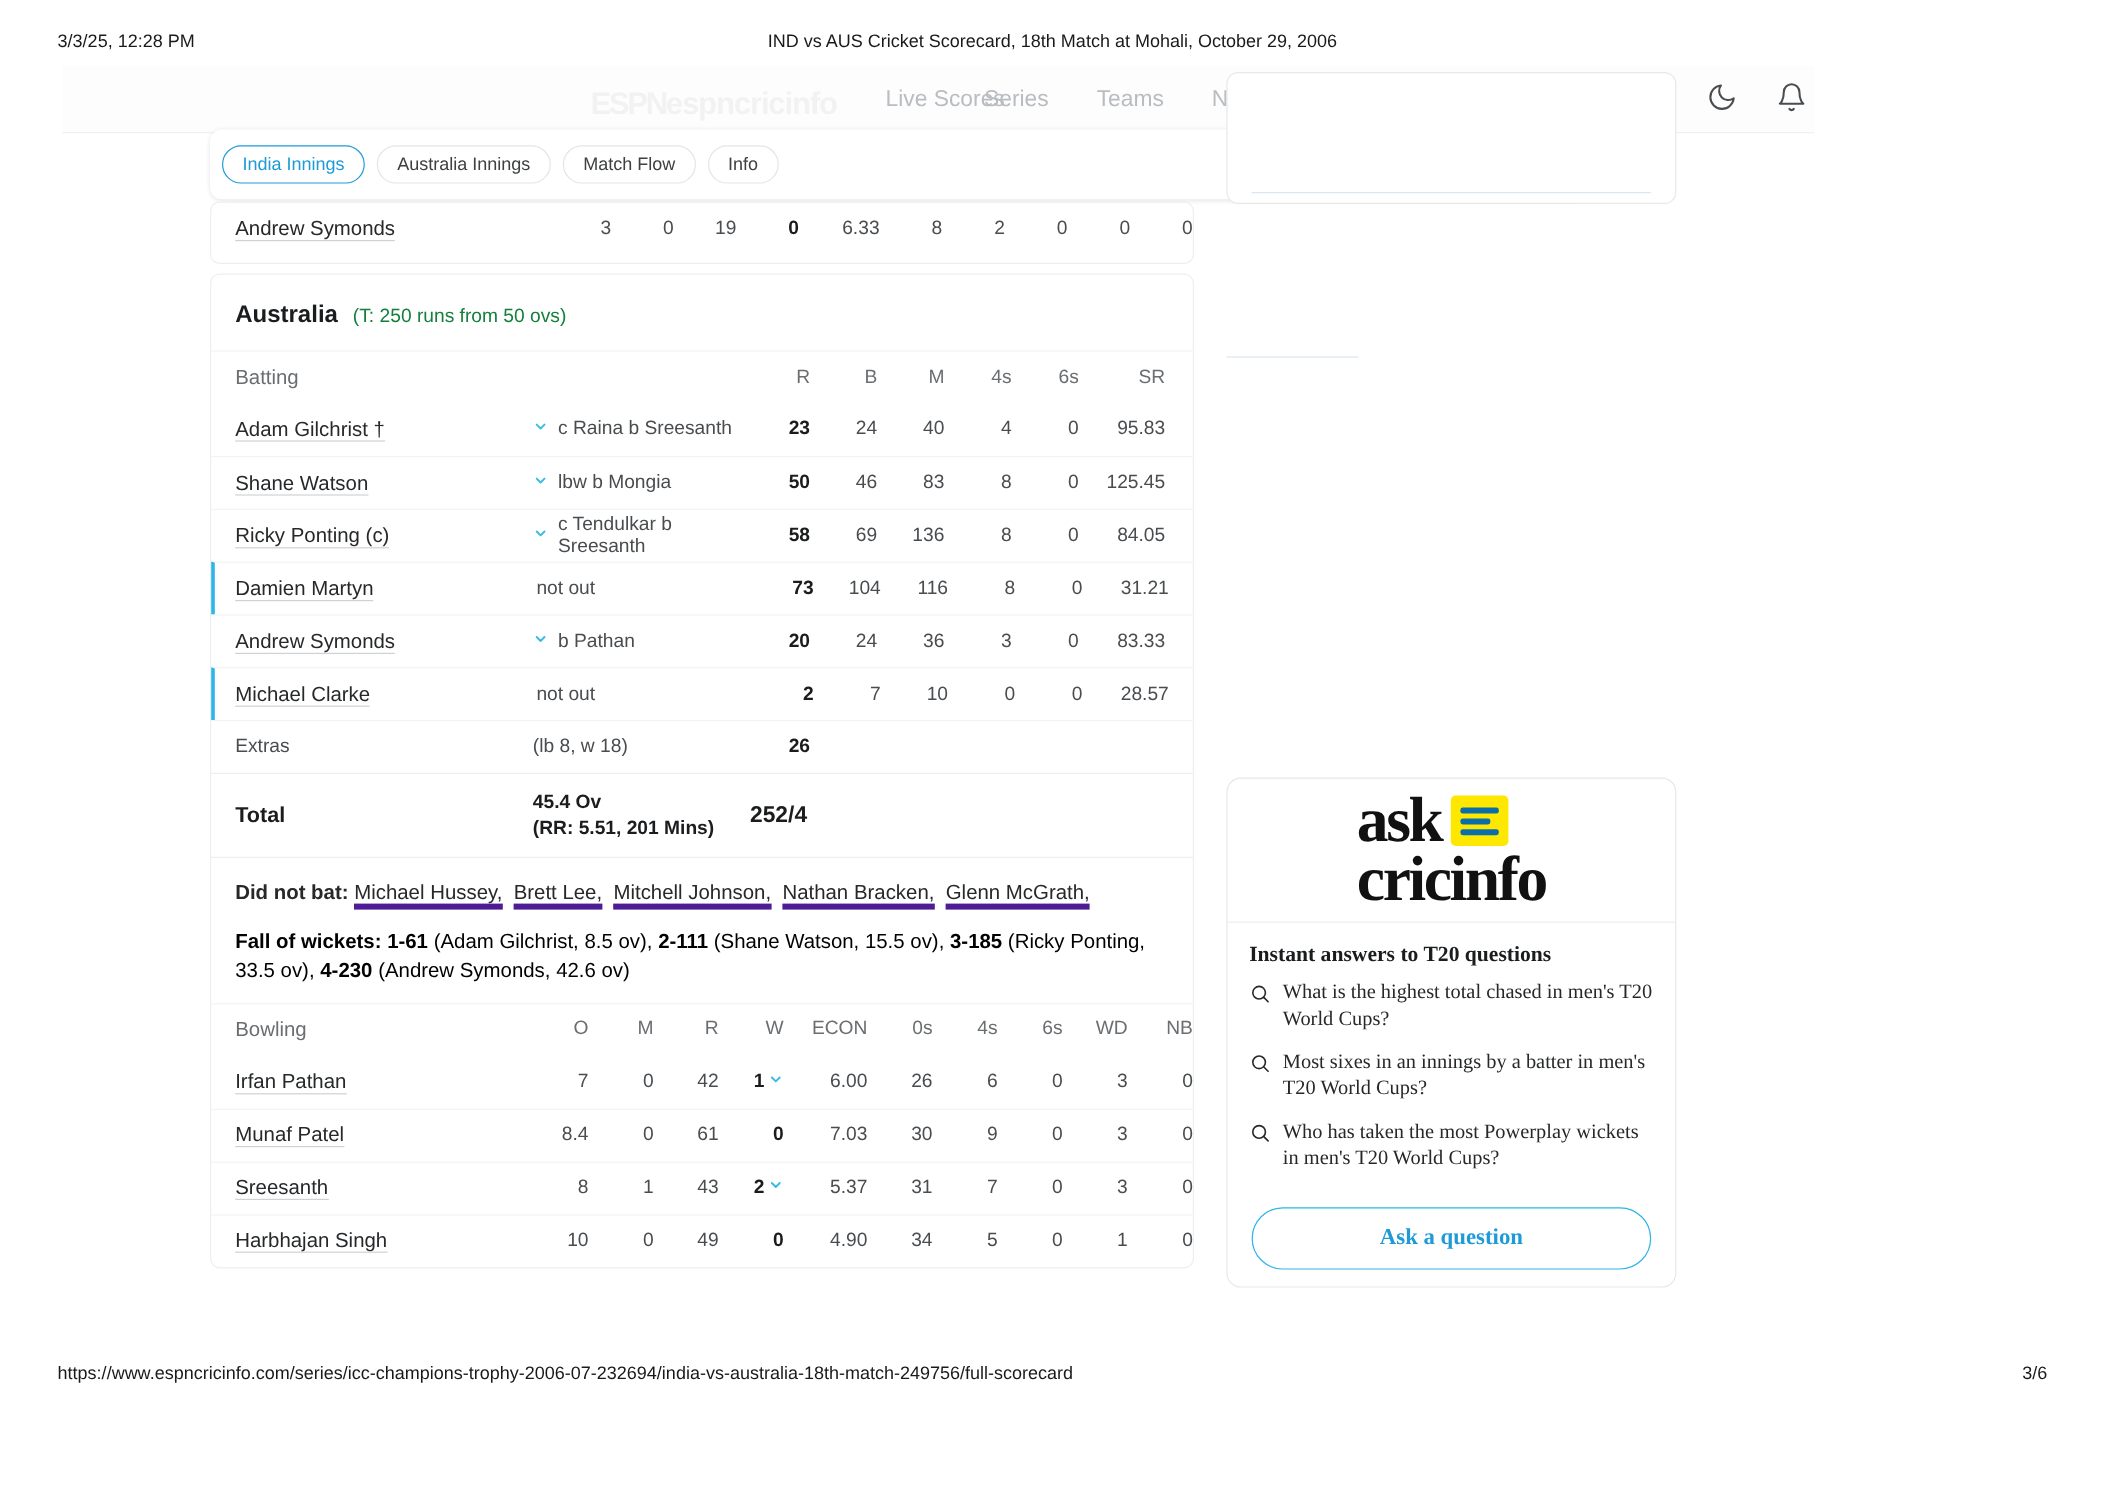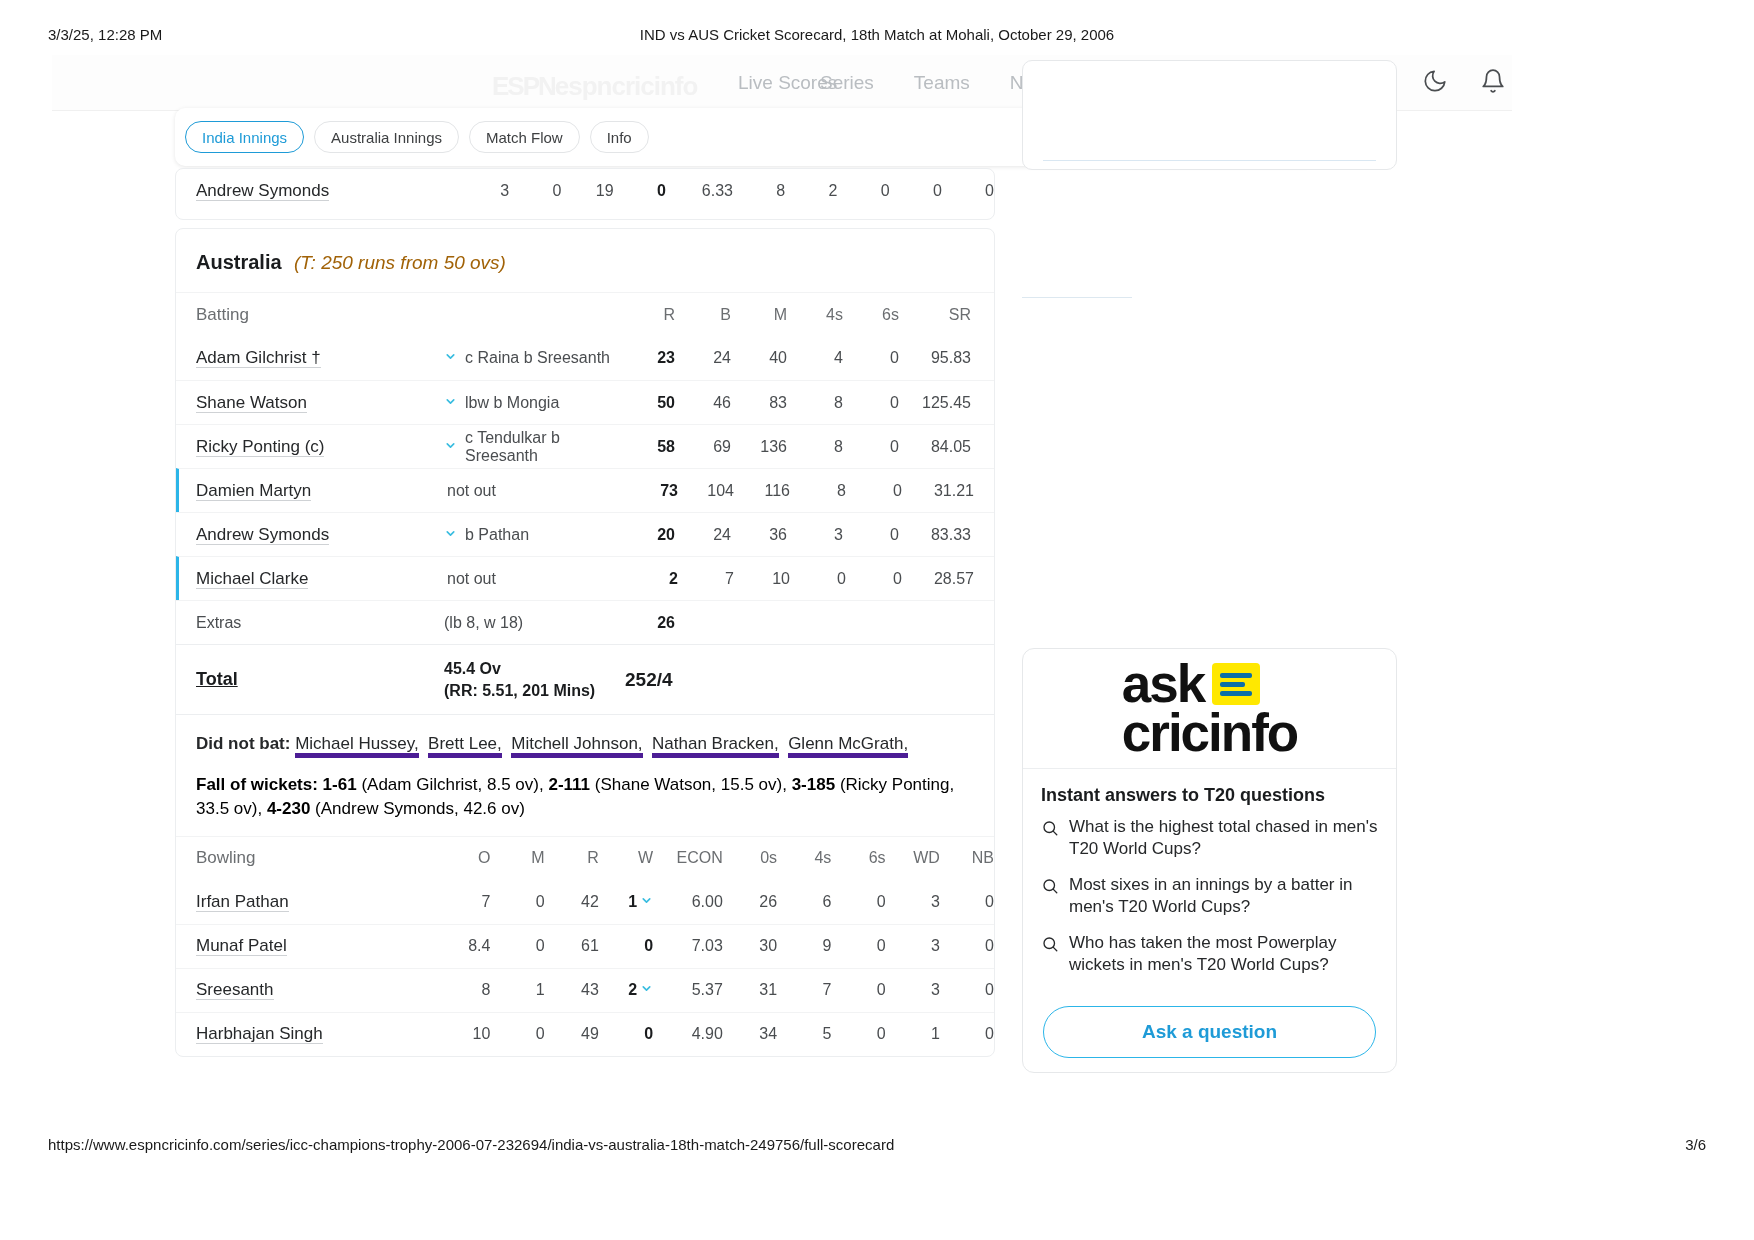--- a/index.html
+++ b/index.html
@@ -85,33 +85,33 @@
   .c-dis .chev { color: #39bde0; flex: 0 0 auto; }
   .c-num { width: 56px; text-align: right; font-size: 16px; color: #4a4d50; }
   .c-num.b { font-weight: 700; color: #1a1c1e; }
   .c-num.wide { width: 72px; }
 
   .prevrow .c-name { width: 300px; }
 
   
   .team-head { padding: 22px 20px 18px 20px; }
   .team-head .tname { font-size: 20px; font-weight: 700; color: #1a1c1e; }
-  .team-head .ttarget { font-size: 19px; color: #a16207; margin-left: 8px; font-style: italic; }
+  .team-head .ttarget { font-size: 16px; color: #15803d; margin-left: 8px; }
 
   .hdr { color: #6b6e71; font-size: 16px; font-weight: 400; }
   .hdr .c-name, .hdr .c-num { color: #6b6e71; font-weight: 400; }
 
   .notout { border-left: 3px solid #2cb5e8; }
   .notout .c-name { padding-left: 17px; }
 
   .extras .c-name { color: #4a4d50; font-size: 16px;}
   .extras .c-dis { color: #4a4d50; }
 
   .totalrow { min-height: 70px; border-top: 1px solid #eceef0; }
-  .totalrow .c-name { font-size: 18px; font-weight: 700; color: #1a1c1e; text-decoration: underline; }
+  .totalrow .c-name { font-size: 18px; font-weight: 700; color: #1a1c1e; }
   .total-mid {
     width: 175px; font-size: 16px; font-weight: 700; color: #1a1c1e;
     display: flex; flex-wrap: wrap; gap: 0 8px; line-height: 1.35;
   }
   .total-score { font-size: 19px; font-weight: 700; color: #1a1c1e; padding-left: 6px; }
 
   .dnb { padding: 16px 20px 10px 20px; font-size: 17px; line-height: 1.5; border-top: 1px solid #eceef0;}
   .dnb b { font-weight: 700; }
   .dnb a { color: #26282a; text-decoration: none; border-bottom: 5px solid #4c1d95; }
   .fow { padding: 6px 20px 14px 20px; font-size: 17px; line-height: 1.45; color: #000000;}
@@ -125,21 +125,21 @@
   .rail-box {
     position: absolute; border: 1px solid #e6e8ea; border-radius: 10px; background: #fff;
   }
   .rail-top { left: 1022px; top: 60px; width: 375px; height: 110px; }
   .rail-top .inner-line { position:absolute; left: 20px; right: 20px; bottom: 8px; border-top: 1px solid #d9e7f2;}
   .rail-mid { left: 1022px; top: 186px; width: 375px; height: 112px; border: none; }
   .rail-mid .sep { position: absolute; left: 0; bottom: 0; width: 110px; border-top: 1px solid #dde8f0;}
 
   .ask-card {
     position: absolute; left: 1022px; top: 648px; width: 375px; height: 425px;
-    border: 1px solid #e6e8ea; border-radius: 12px; background: #fff; overflow: hidden;
+    border: 1px solid #e6e8ea; border-radius: 12px; background: #fff; overflow: hidden; font-family: Liberation Serif, serif;
   }
   .ask-logo-area { height: 120px; display:flex; align-items:center; justify-content:center; border-bottom: 1px solid #eceef0;}
   .ask-logo { text-align: left; line-height: 0.92; }
   .ask-logo .l1 { display:flex; align-items:center; gap: 8px;}
   .ask-logo .word { font-size: 53px; font-weight: 800; letter-spacing: -2px; color: #111; }
   .ask-badge {
     width: 48px; height: 42px; background: #ffe800; border-radius: 4px;
     display:flex; flex-direction: column; justify-content:center; gap: 4px; padding: 0 8px;
   }
   .ask-badge i { display:block; height: 5px; background:#0b6ea8; border-radius: 2px; }

